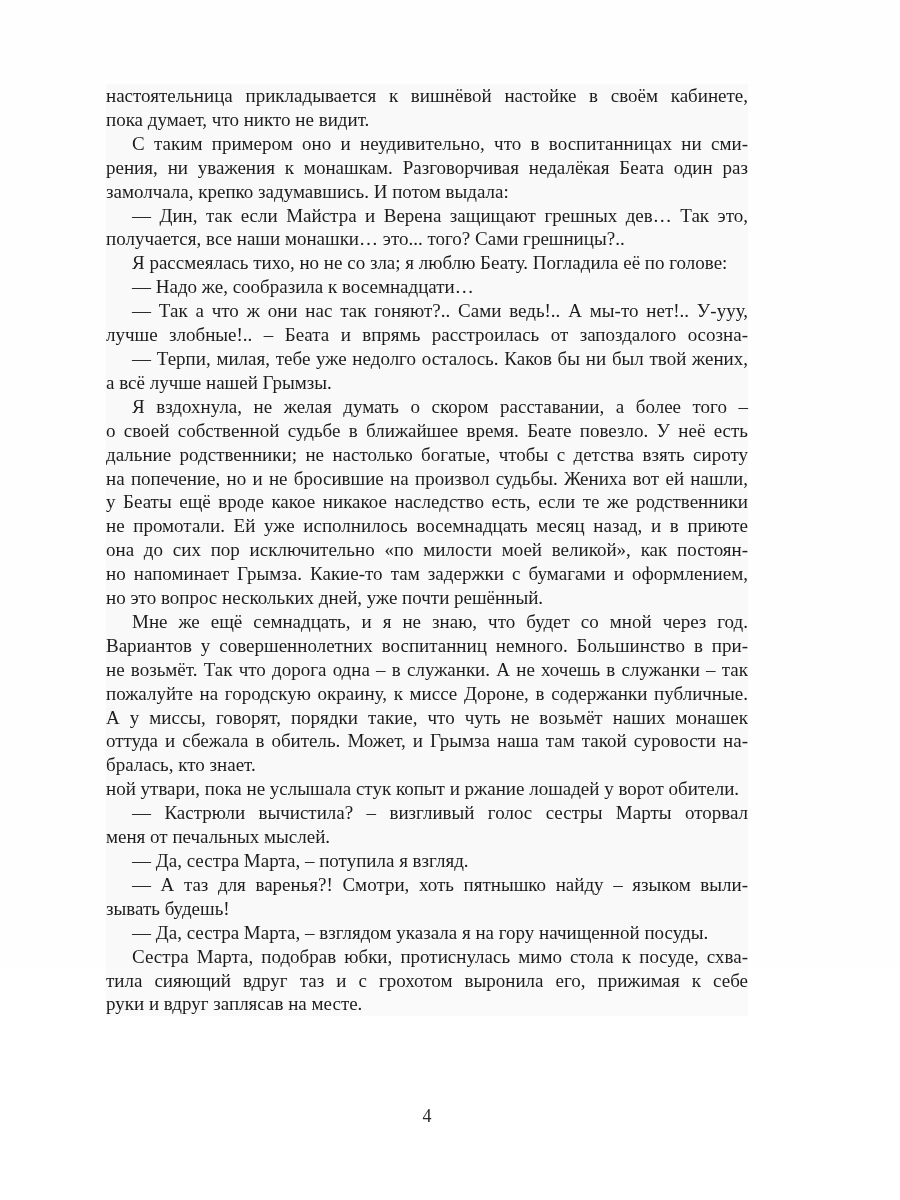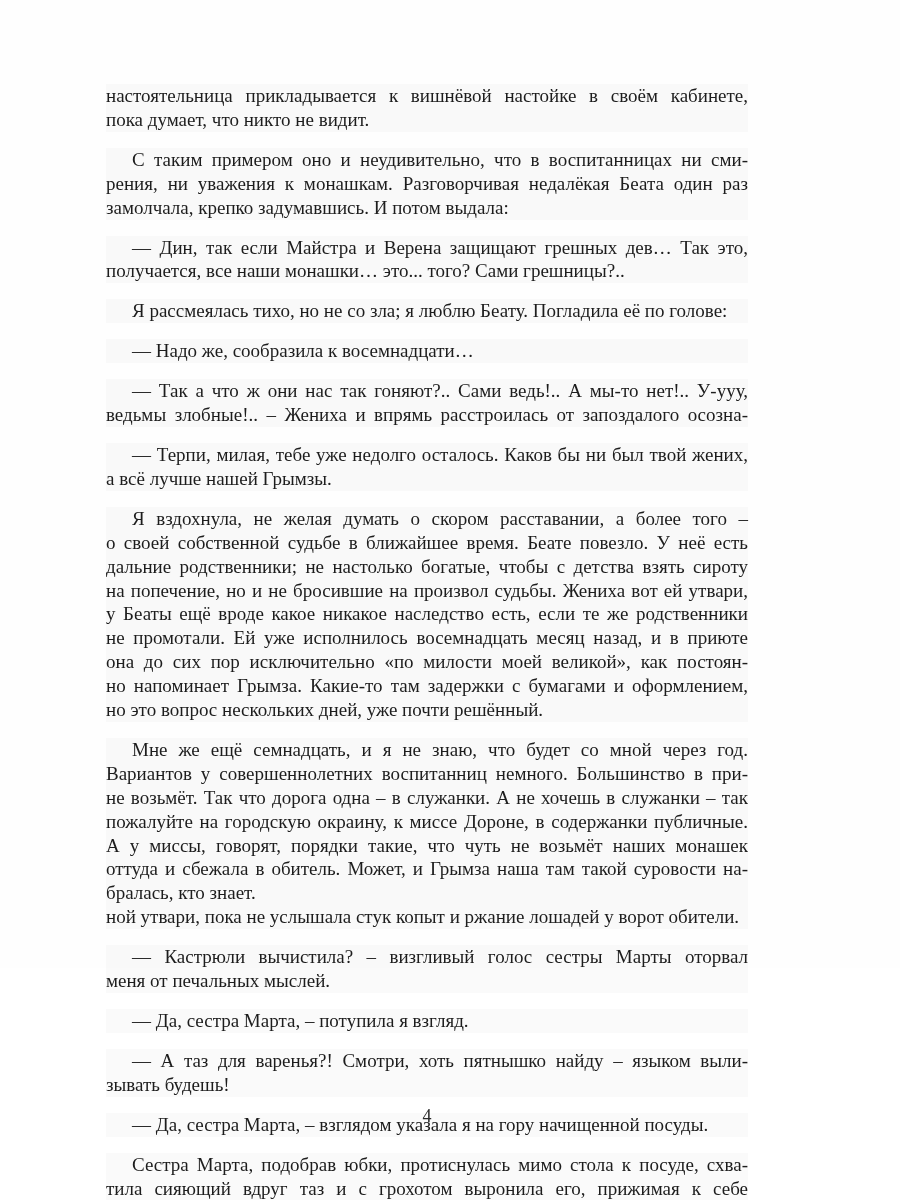--- a/index.html
+++ b/index.html
@@ -31,21 +31,20 @@
     text-align-last: justify;
     -moz-text-align-last: justify;
     background: rgba(150, 150, 150, 0.05);
   }
   .line.para-last {
     text-align-last: left;
     -moz-text-align-last: left;
   }
   .line.para-first.indented {
     text-indent: 26px;
-    margin-top: 16px;
   }
   .page-number {
     position: absolute;
     left: 106px;
     top: 1106px;
     width: 642px;
     text-align: center;
     font-size: 18px;
     color: #2a2a2a;
   }
@@ -58,27 +57,27 @@
       <div class="line para-first">настоятельница прикладывается к вишнёвой настойке в своём кабинете,</div>
       <div class="line para-last">пока думает, что никто не видит.</div>
       <div class="line para-first indented">С таким примером оно и неудивительно, что в воспитанницах ни сми-</div>
       <div class="line">рения, ни уважения к монашкам. Разговорчивая недалёкая Беата один раз</div>
       <div class="line para-last">замолчала, крепко задумавшись. И потом выдала:</div>
       <div class="line para-first indented">— Дин, так если Майстра и Верена защищают грешных дев… Так это,</div>
       <div class="line para-last">получается, все наши монашки… это... того? Сами грешницы?..</div>
       <div class="line para-first indented para-last">Я рассмеялась тихо, но не со зла; я люблю Беату. Погладила её по голове:</div>
       <div class="line para-first indented para-last">— Надо же, сообразила к восемнадцати…</div>
       <div class="line para-first indented">— Так а что ж они нас так гоняют?.. Сами ведь!.. А мы-то нет!.. У-ууу,</div>
-      <div class="line">ведьмы злобные!.. – Жениха и впрямь расстроилась от запоздалого осозна-</div>
+      <div class="line">лучше злобные!.. – Беата и впрямь расстроилась от запоздалого осозна-</div>
       <div class="line para-first indented">— Терпи, милая, тебе уже недолго осталось. Каков бы ни был твой жених,</div>
       <div class="line para-last">а всё лучше нашей Грымзы.</div>
       <div class="line para-first indented">Я вздохнула, не желая думать о скором расставании, а более того –</div>
       <div class="line">о своей собственной судьбе в ближайшее время. Беате повезло. У неё есть</div>
       <div class="line">дальние родственники; не настолько богатые, чтобы с детства взять сироту</div>
-      <div class="line">на попечение, но и не бросившие на произвол судьбы. Жениха вот ей утвари,</div>
+      <div class="line">на попечение, но и не бросившие на произвол судьбы. Жениха вот ей нашли,</div>
       <div class="line">у Беаты ещё вроде какое никакое наследство есть, если те же родственники</div>
       <div class="line">не промотали. Ей уже исполнилось восемнадцать месяц назад, и в приюте</div>
       <div class="line">она до сих пор исключительно «по милости моей великой», как постоян-</div>
       <div class="line">но напоминает Грымза. Какие-то там задержки с бумагами и оформлением,</div>
       <div class="line para-last">но это вопрос нескольких дней, уже почти решённый.</div>
       <div class="line para-first indented">Мне же ещё семнадцать, и я не знаю, что будет со мной через год.</div>
       <div class="line">Вариантов у совершеннолетних воспитанниц немного. Большинство в при-</div>
       <div class="line">не возьмёт. Так что дорога одна – в служанки. А не хочешь в служанки – так</div>
       <div class="line">пожалуйте на городскую окраину, к миссе Дороне, в содержанки публичные.</div>
       <div class="line">А у миссы, говорят, порядки такие, что чуть не возьмёт наших монашек</div>

